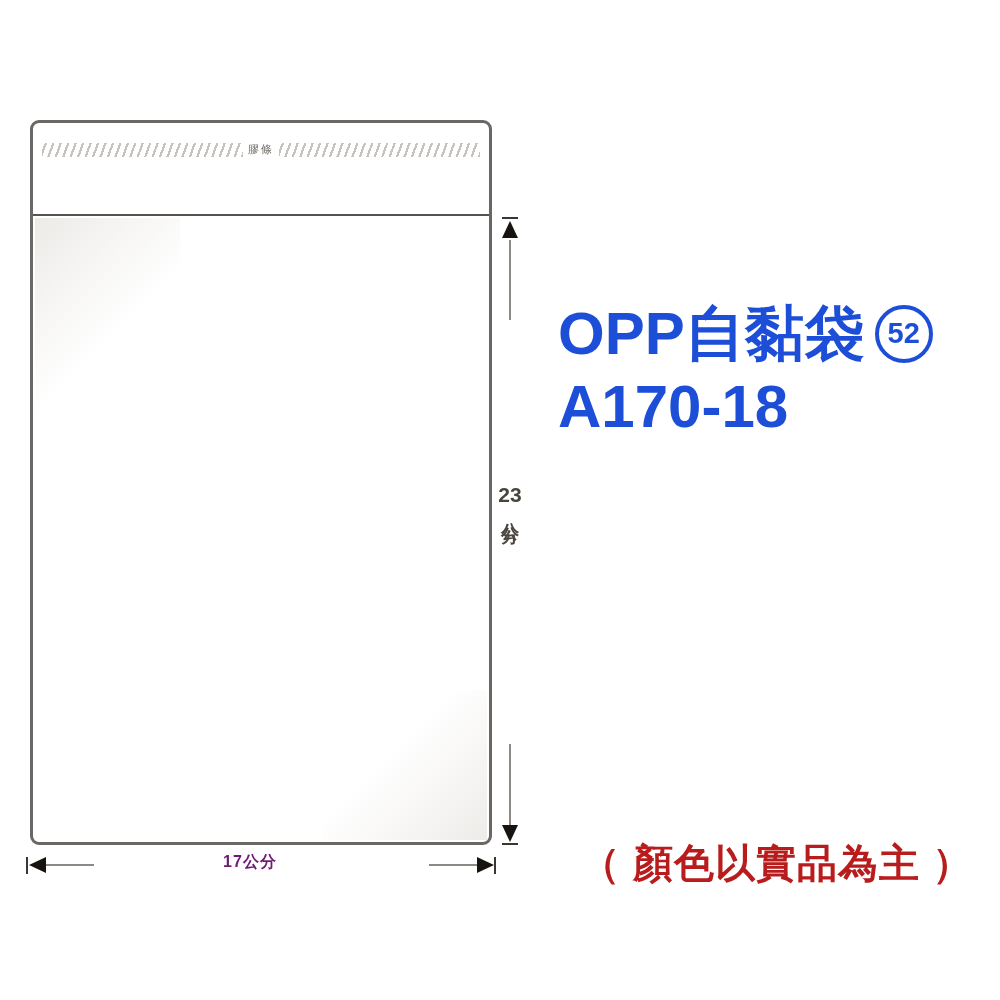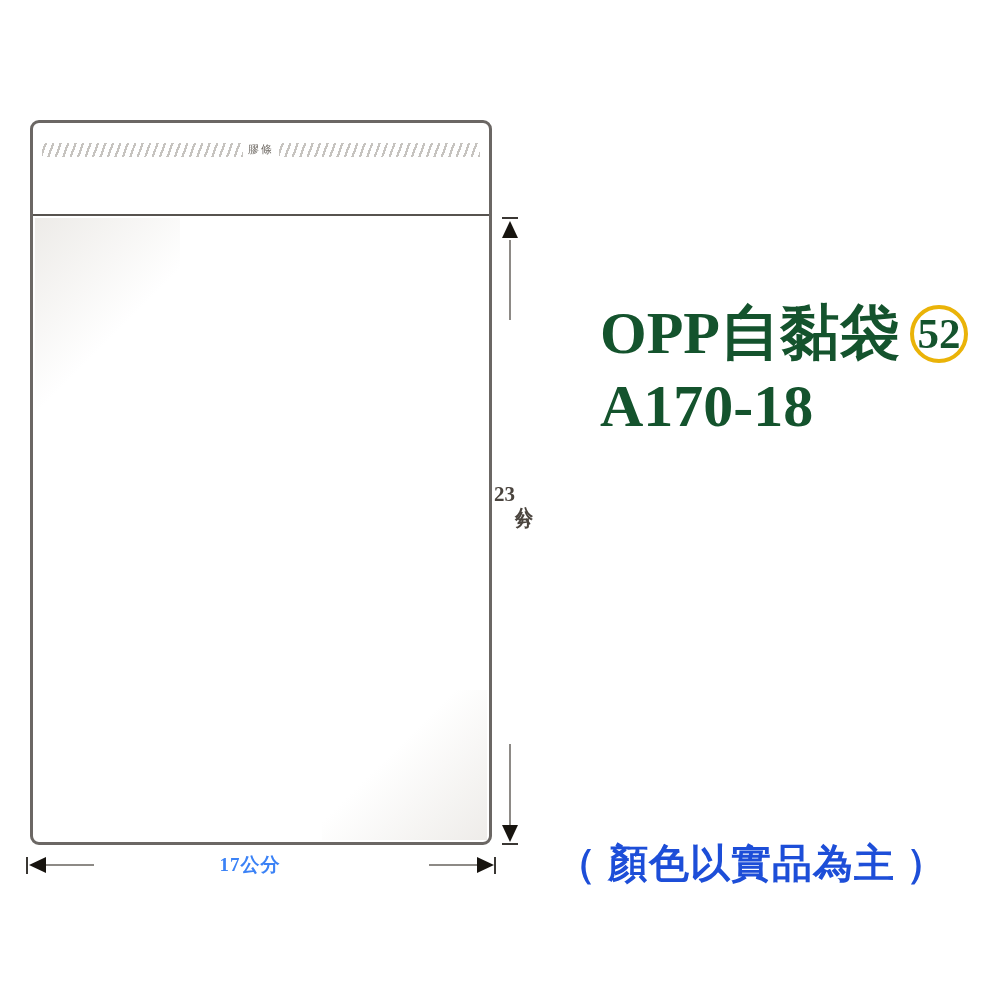--- a/index.html
+++ b/index.html
@@ -1,15 +1,15 @@
 <!DOCTYPE html>
 <html><head>
 <meta charset="utf-8">
 <style>
-  * { margin: 0; padding: 0; box-sizing: border-box; font-family: Liberation Serif, serif; }
+  * { margin: 0; padding: 0; box-sizing: border-box; }
   html, body { background: #ffffff; }
   body { font-family: "Liberation Sans", sans-serif; }
   .stage {
     position: relative;
     width: 1000px;
     height: 1000px;
     background: #ffffff;
     overflow: hidden;
   }
 
@@ -76,72 +76,72 @@
   .arr-up    { border-left: 8px solid transparent; border-right: 8px solid transparent; border-bottom: 17px solid #17140f; }
   .arr-down  { border-left: 8px solid transparent; border-right: 8px solid transparent; border-top: 17px solid #17140f; }
   .arr-left  { border-top: 8px solid transparent; border-bottom: 8px solid transparent; border-right: 17px solid #17140f; }
   .arr-right { border-top: 8px solid transparent; border-bottom: 8px solid transparent; border-left: 17px solid #17140f; }
 
   .vdim-label {
     position: absolute;
     left: 494px; top: 484px;
     width: 32px;
     display: flex;
-    flex-direction: row;
+    flex-direction: column;
     align-items: center;
     color: #4a443e;
   }
   .vdim-label .num { font-size: 21px; font-weight: 700; line-height: 1; letter-spacing: 0px; }
   .vdim-label .unit {
     margin-top: 3px;
     writing-mode: vertical-rl;
     text-orientation: upright;
     font-size: 18px;
     font-weight: 600;
     line-height: 1;
     letter-spacing: 4px;
   }
   .hdim-label {
     position: absolute;
     left: 175px; top: 852px;
     width: 150px;
     text-align: center;
-    font-size: 19px;
+    font-size: 16px;
     font-weight: 600;
-    color: #3b82f6;
+    color: #701a75;
     letter-spacing: 1px;
   }
 
   
   .info {
     position: absolute;
-    left: 600px; top: 297px;
-    color: #14532d;
+    left: 558px; top: 297px;
+    color: #1d4ed8;
     font-weight: 700;
     font-size: 60px;
     line-height: 73px;
     white-space: nowrap;
   }
   .title-row { display: flex; align-items: center; }
   .badge {
     display: inline-flex;
     align-items: center;
     justify-content: center;
     width: 58px; height: 58px;
-    border: 4px solid #eab308;
+    border: 4px solid #1d4ed8;
     border-radius: 50%;
-    font-size: 43px;
+    font-size: 29px;
     font-weight: 700;
     margin-left: 10px;
     flex: 0 0 auto;
   }
   .note {
     position: absolute;
-    left: 556px; top: 836px;
-    color: #1d4ed8;
+    left: 580px; top: 836px;
+    color: #b91c1c;
     font-size: 40px;
     font-weight: 700;
     letter-spacing: 1px;
     white-space: nowrap;
   }
 </style>
 </head>
 <body>
 
 <div class="stage">

